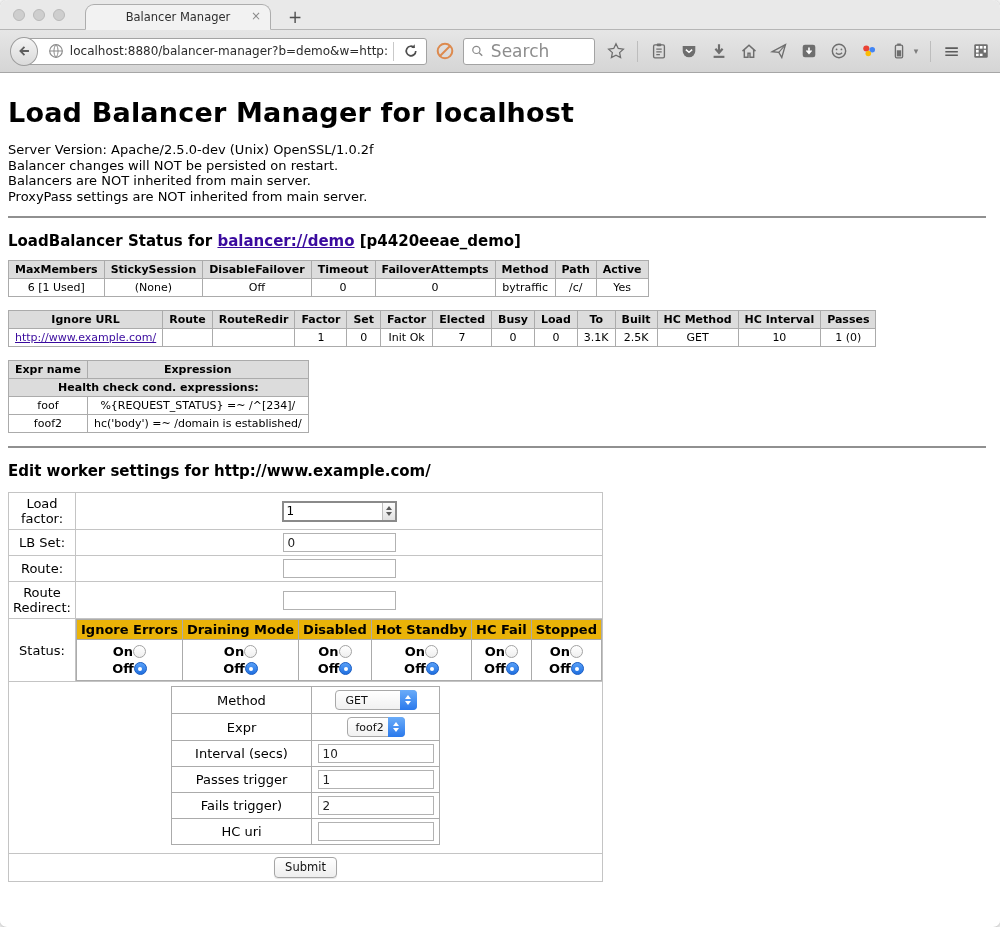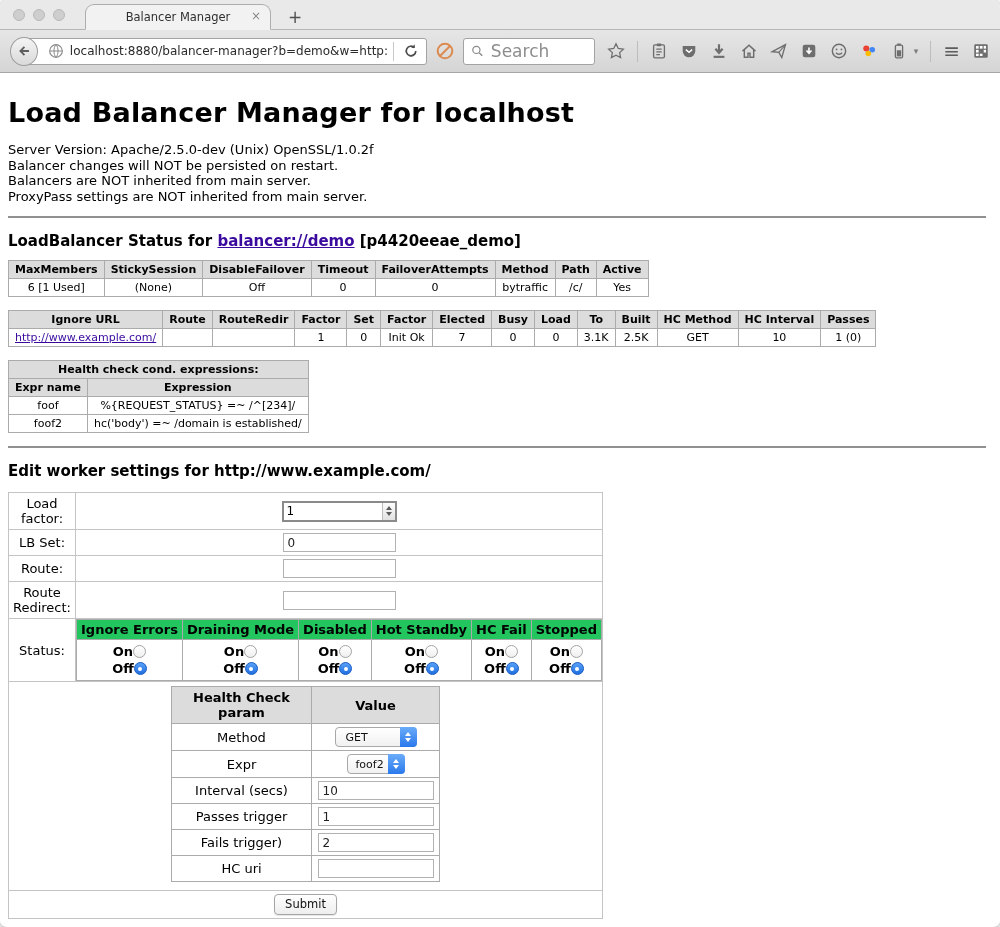--- a/index.html
+++ b/index.html
@@ -67,21 +67,21 @@
               font-family:inherit; color:#222; }
   .numwrap { display:inline-flex; width:115px; height:21px; border:2px solid #8a8a8a; background:#fff; }
   .numwrap input { border:none; outline:none; flex:1; min-width:0; font-size:12px; padding:0 3px; font-family:inherit; }
   .spin { width:13px; border-left:1px solid #bdbdbd; background:linear-gradient(#fcfcfc,#e2e2e2);
           display:flex; flex-direction:column; align-items:center; justify-content:center; gap:2px; }
   .tri-up { width:0; height:0; border-left:3px solid transparent; border-right:3px solid transparent; border-bottom:4px solid #5a5a5a; }
   .tri-dn { width:0; height:0; border-left:3px solid transparent; border-right:3px solid transparent; border-top:4px solid #5a5a5a; }
 
   table.status { border-collapse:collapse; width:100%; font-size:13px; }
   table.status th, table.status td { border:1px solid #ababab; padding:2px 4px; text-align:center; white-space:nowrap; }
-  table.status th { background:#22c55e; }
+  table.status th { background:#eab308; }
   .radio-line { display:flex; align-items:center; justify-content:center; margin:2px 0;font-weight:bold; }
   .radio { width:13px; height:13px; border-radius:50%; border:1px solid #a3a3a3;
            background:linear-gradient(#ffffff,#efefef); position:relative; }
   .radio.sel { background:linear-gradient(#58a0f8,#1f6fe0); border-color:#1d5fc4; }
   .radio.sel::after { content:""; position:absolute; left:3.5px; top:3.5px; width:4px; height:4px;
                       border-radius:50%; background:#fff; }
 
   table.hc { border-collapse:collapse; margin:2px auto 4px auto; font-size:13px; border:1px solid #8f8f8f; }
   table.hc th, table.hc td { border:1px solid #ababab; padding:3px 5px; text-align:center; }
   table.hc th { background:#dcdcdc; }
@@ -296,25 +296,25 @@
         <td>10</td>
         <td>1 (0)</td>
 
       </tr>
     </tbody>
       </table>
 
     <table class="data">
       <tbody>
           <tr>
-        <th colspan="2">Health check cond. expressions:</th>
-      </tr>
-      <tr>
         <th>Expr name</th>
         <th>Expression</th>
+      </tr>
+      <tr>
+        <th colspan="2">Health check cond. expressions:</th>
       </tr>
       <tr>
         <td>foof</td>
         <td class="cell-left">%{REQUEST_STATUS} =~ /^[234]/</td>
       </tr>
       <tr>
         <td>foof2</td>
         <td class="cell-left">hc('body') =~ /domain is established/</td>
       </tr>
     </tbody>
@@ -426,24 +426,20 @@
               </td>
             </tr>
           </tbody>
               </table>
         </td>
       </tr>
       <tr>
         <td colspan="2" style="padding:2px 0 4px 0;">
           <table class="hc">
             <tbody>
-                  <tr>
-              <th>Health Check param</th>
-              <th>Value</th>
-            </tr>
             <tr>
               <td class="hc-label">Method</td>
               <td class="hc-val" style="text-align:center;">
                 <span class="mac-select" style="width:82px;">
                   <span>GET</span>
                   <span class="stepper">
                           <span class="chev-up"></span>
                           <span class="chev-dn"></span>
                         </span>
                 </span>

